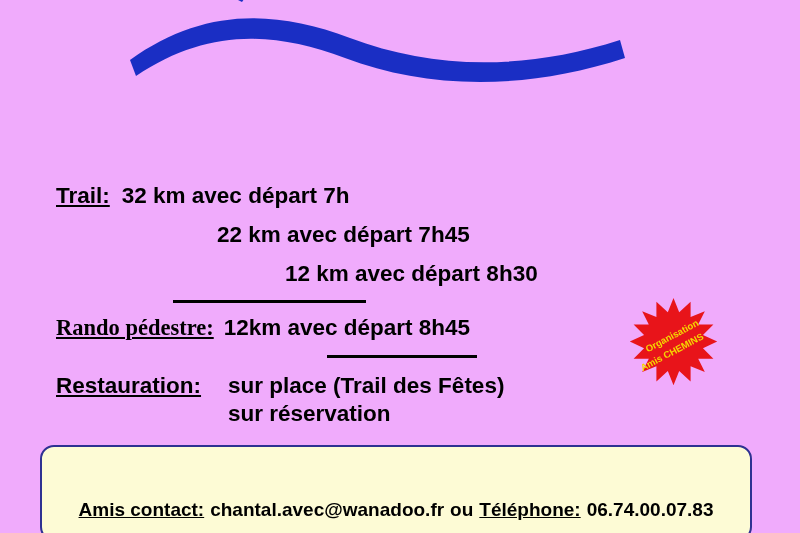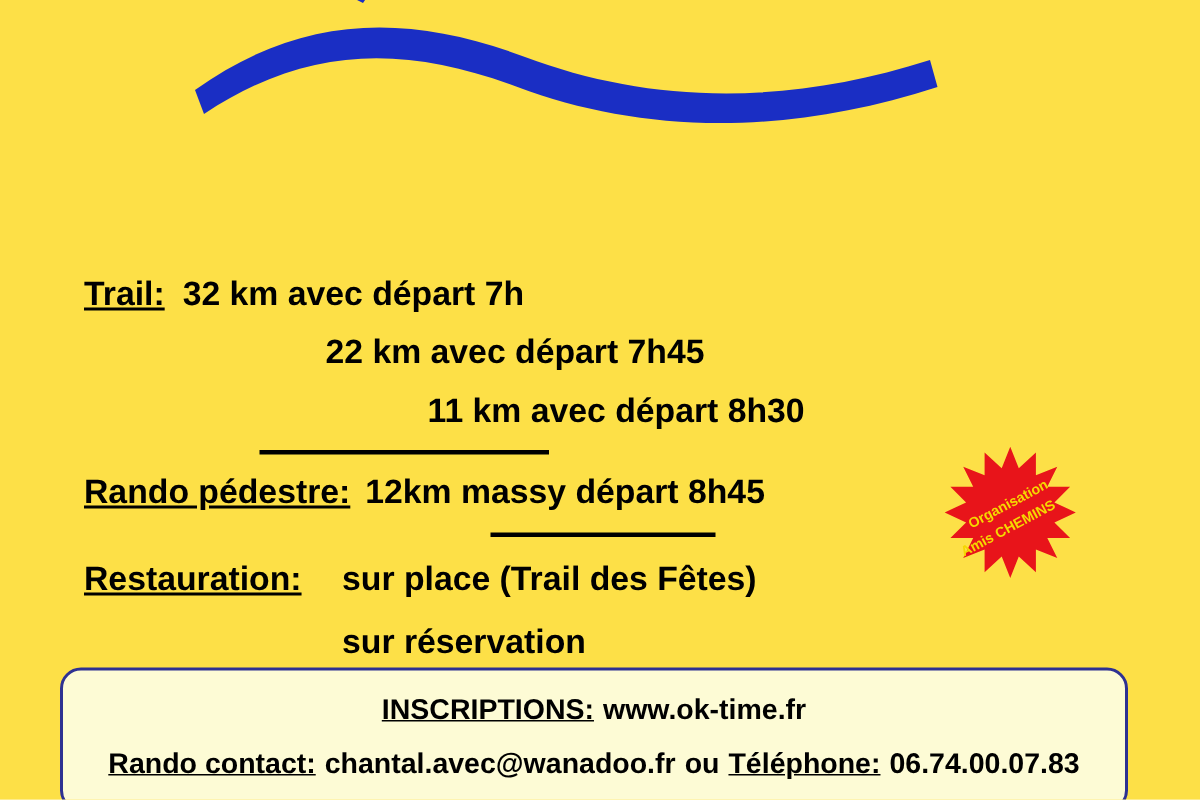--- a/index.html
+++ b/index.html
@@ -11,21 +11,21 @@
     height: 533px;
     background: #ffffff;
     font-family: "Liberation Sans", sans-serif;
     overflow: hidden;
     position: relative;
   }
   .page {
     position: relative;
     width: 800px;
     height: 533px;
-    background: #fde047;
+    background: #f0abfc;
   }
 
   
   .logo-art {
     position: absolute;
     left: 120px;
     top: -110px;
     width: 520px;
     height: 220px;
   }
@@ -76,41 +76,41 @@
     width: 193px;
     height: 0;
     border-top: 3px solid #000;
   }
 
   .row-rando {
     position: absolute;
     left: 56px;
     top: 140px;
   }
-  .row-rando .lbl { margin-right: 10px; }
+  .row-rando .lbl { margin-right: 10px; font-family: Liberation Serif, serif; }
 
   .sep2 {
     position: absolute;
     left: 327px;
     top: 180px;
     width: 150px;
     height: 0;
     border-top: 3px solid #000;
   }
 
   .row-resto {
     position: absolute;
     left: 56px;
     top: 198px;
   }
   .row-resto .lbl { margin-right: 27px; }
   .row-resto2 {
     position: absolute;
     left: 228px;
-    top: 240px;
+    top: 226px;
   }
 
   
   .badge {
     position: absolute;
     left: 626px;
     top: 296px;
     width: 95px;
     height: 95px;
   }
@@ -186,27 +186,27 @@
 
     <div class="line row-trail">
       <span class="u lbl">Trail:</span><span>32 km avec départ 7h</span>
     </div>
 
     <div class="line row-22">
       <span>22 km avec départ 7h45</span>
     </div>
 
     <div class="line row-12">
-      <span>11 km avec départ 8h30</span>
+      <span>12 km avec départ 8h30</span>
     </div>
 
     <div class="sep1"></div>
 
     <div class="line row-rando">
-      <span class="u lbl">Rando pédestre:</span><span>12km massy départ 8h45</span>
+      <span class="u lbl">Rando pédestre:</span><span>12km avec départ 8h45</span>
     </div>
 
     <div class="sep2"></div>
 
     <div class="line row-resto">
       <span class="u lbl">Restauration:</span><span>sur place (Trail des Fêtes)</span>
     </div>
 
     <div class="line row-resto2">
       <span>sur réservation</span>
@@ -215,21 +215,18 @@
 
   <div class="badge">
     <svg viewBox="0 0 100 100" xmlns="http://www.w3.org/2000/svg">
       <polygon points="50,2 56,17 68,6 68,22 83,16 76,30 92,30 81,41 96,48 81,55 92,66 76,66 83,80 68,74 68,90 56,79 50,94 44,79 32,90 32,74 17,80 24,66 8,66 19,55 4,48 19,41 8,30 24,30 17,16 32,22 32,6 44,17" fill="#e8141a"></polygon>
       <text x="50" y="45" text-anchor="middle" font-family="Liberation Sans, sans-serif" font-size="10" font-weight="bold" fill="#f5d800" transform="rotate(-28 50 45)">Organisation</text>
       <text x="50" y="62" text-anchor="middle" font-family="Liberation Sans, sans-serif" font-size="10" font-weight="bold" fill="#f5d800" transform="rotate(-28 50 62)">Amis CHEMINS</text>
     </svg>
   </div>
 
   <div class="contact-box">
-    <div class="contact-line l1">
-      <span class="u">INSCRIPTIONS:</span><span class="spacer"></span><span>www.ok-time.fr</span>
-    </div>
     <div class="contact-line l2">
-      <span class="u">Rando contact:</span><span class="spacer"></span><span>chantal.avec@wanadoo.fr</span><span class="spacer"></span><span>ou</span><span class="spacer"></span><span class="u">Téléphone:</span><span class="spacer"></span><span>06.74.00.07.83</span>
+      <span class="u">Amis contact:</span><span class="spacer"></span><span>chantal.avec@wanadoo.fr</span><span class="spacer"></span><span>ou</span><span class="spacer"></span><span class="u">Téléphone:</span><span class="spacer"></span><span>06.74.00.07.83</span>
     </div>
   </div>
 
 </div>
 
 </body></html>

